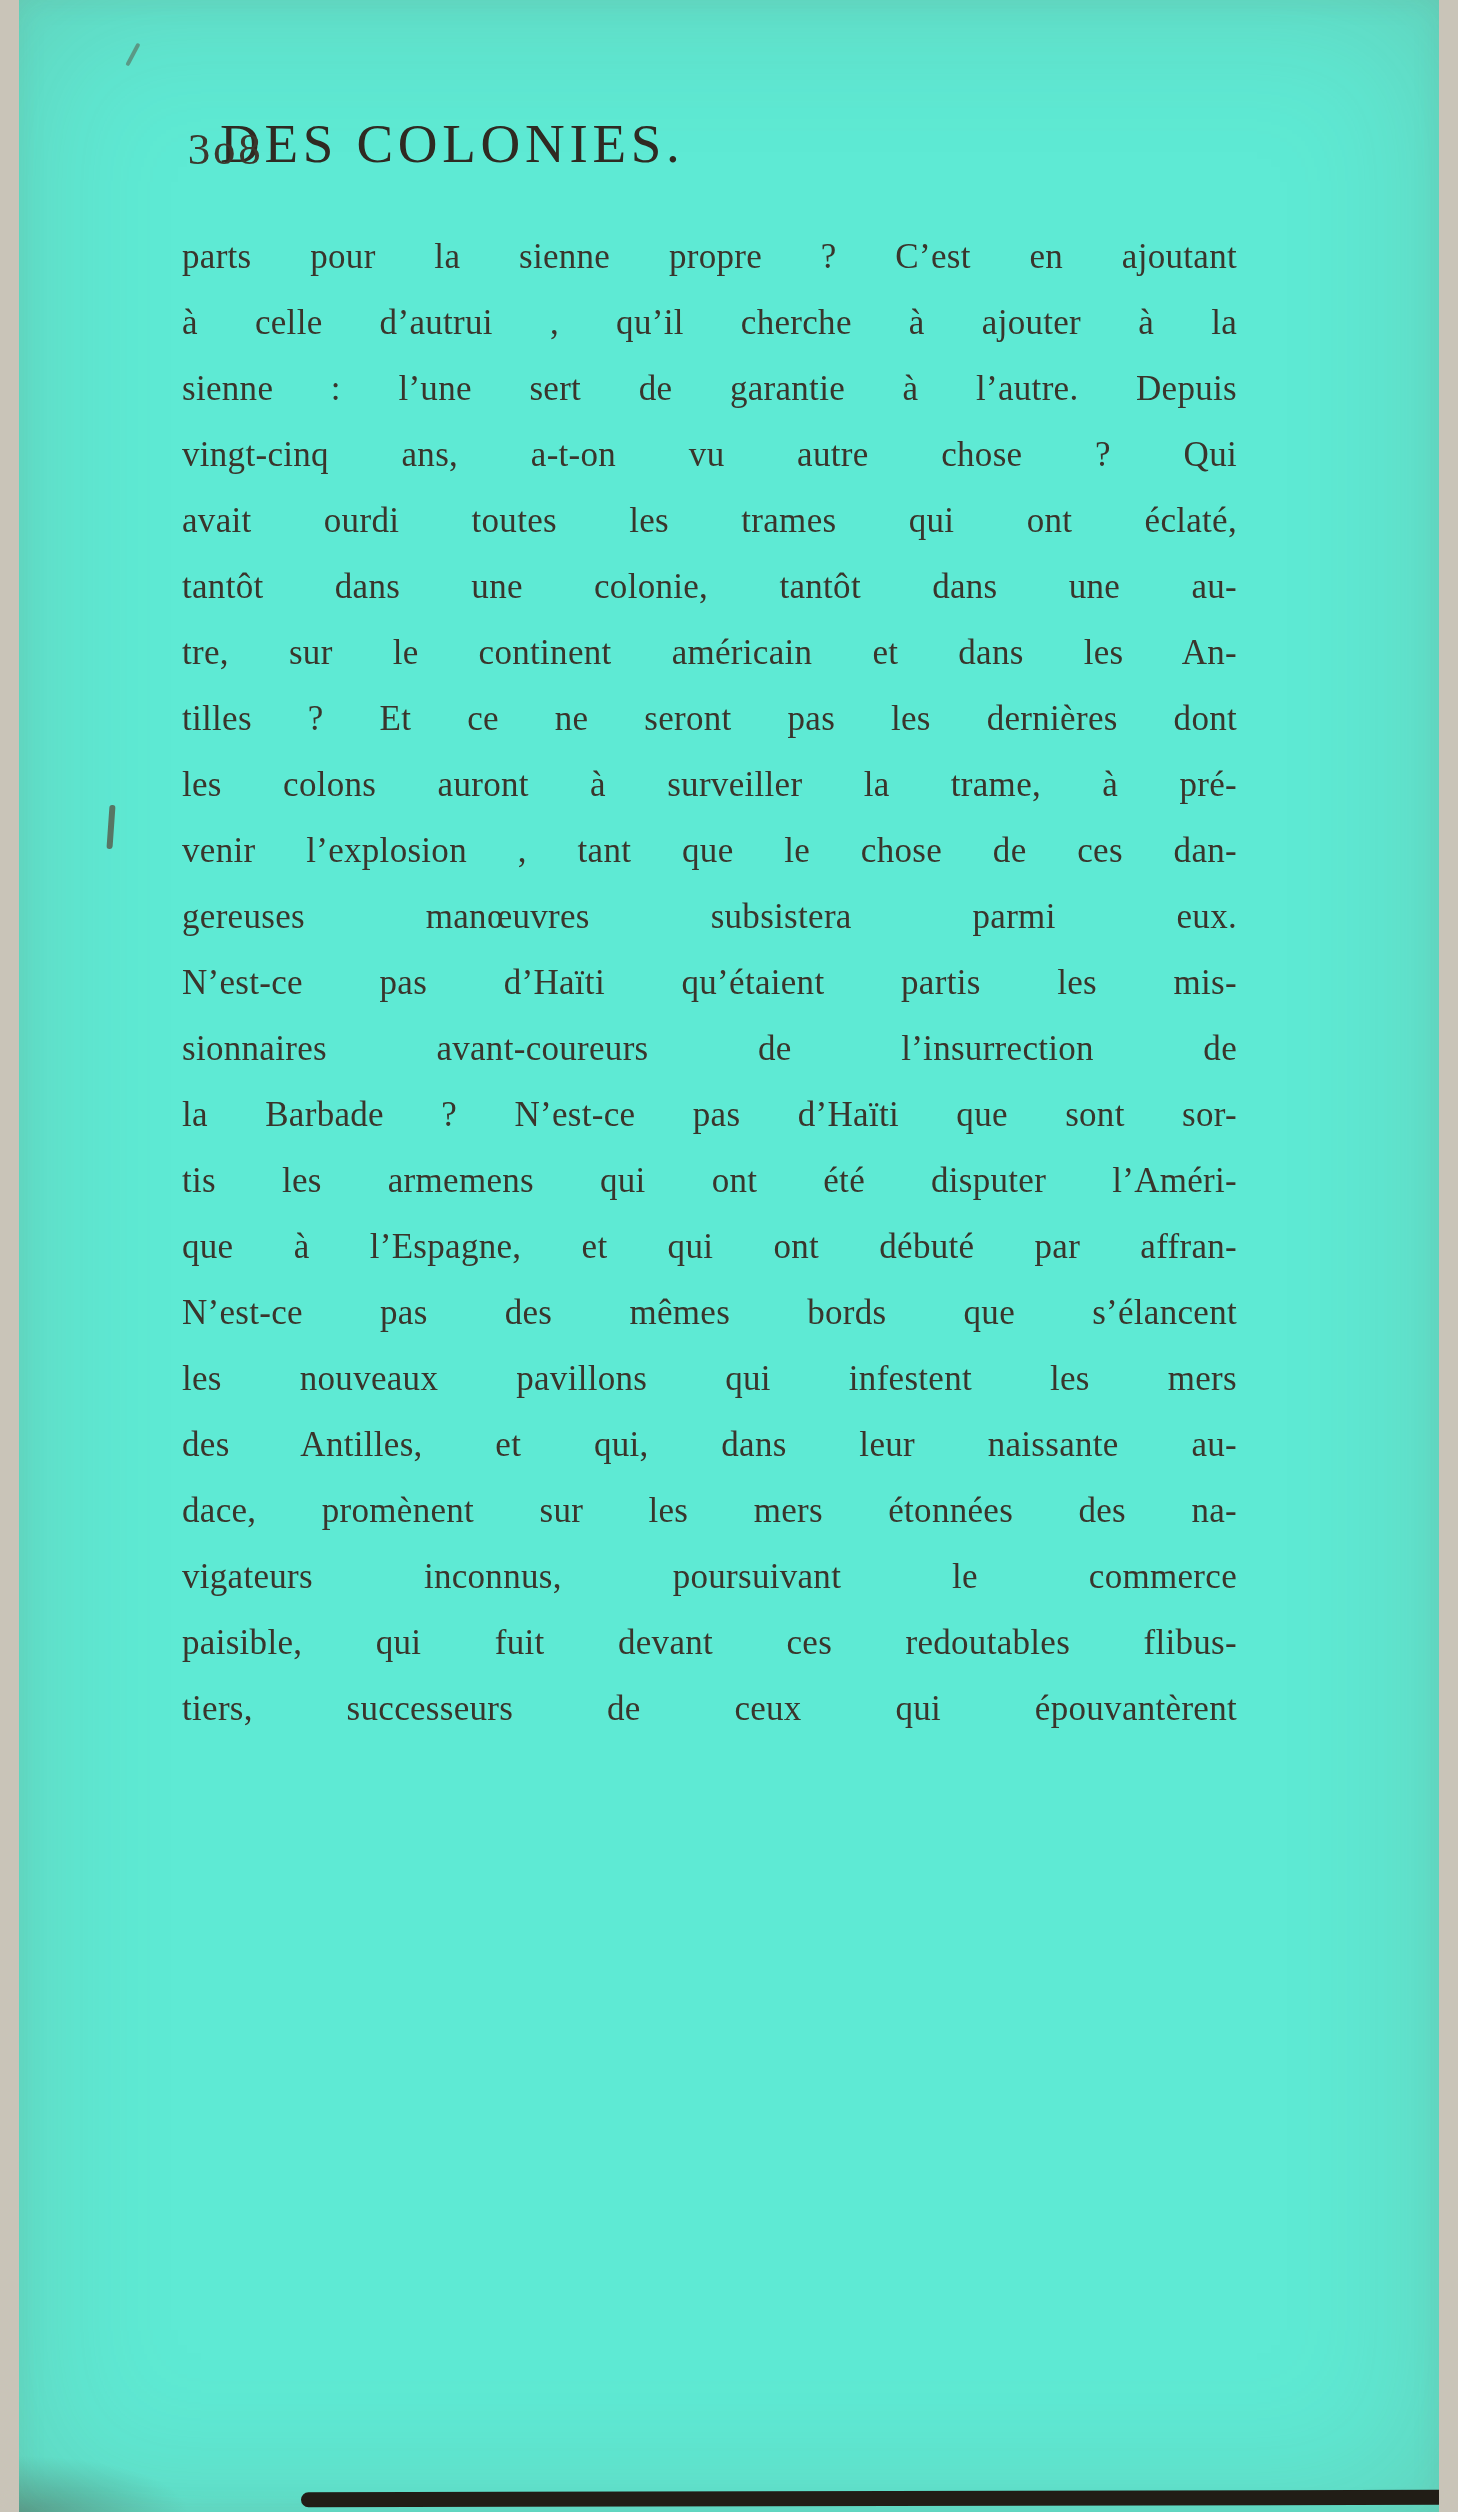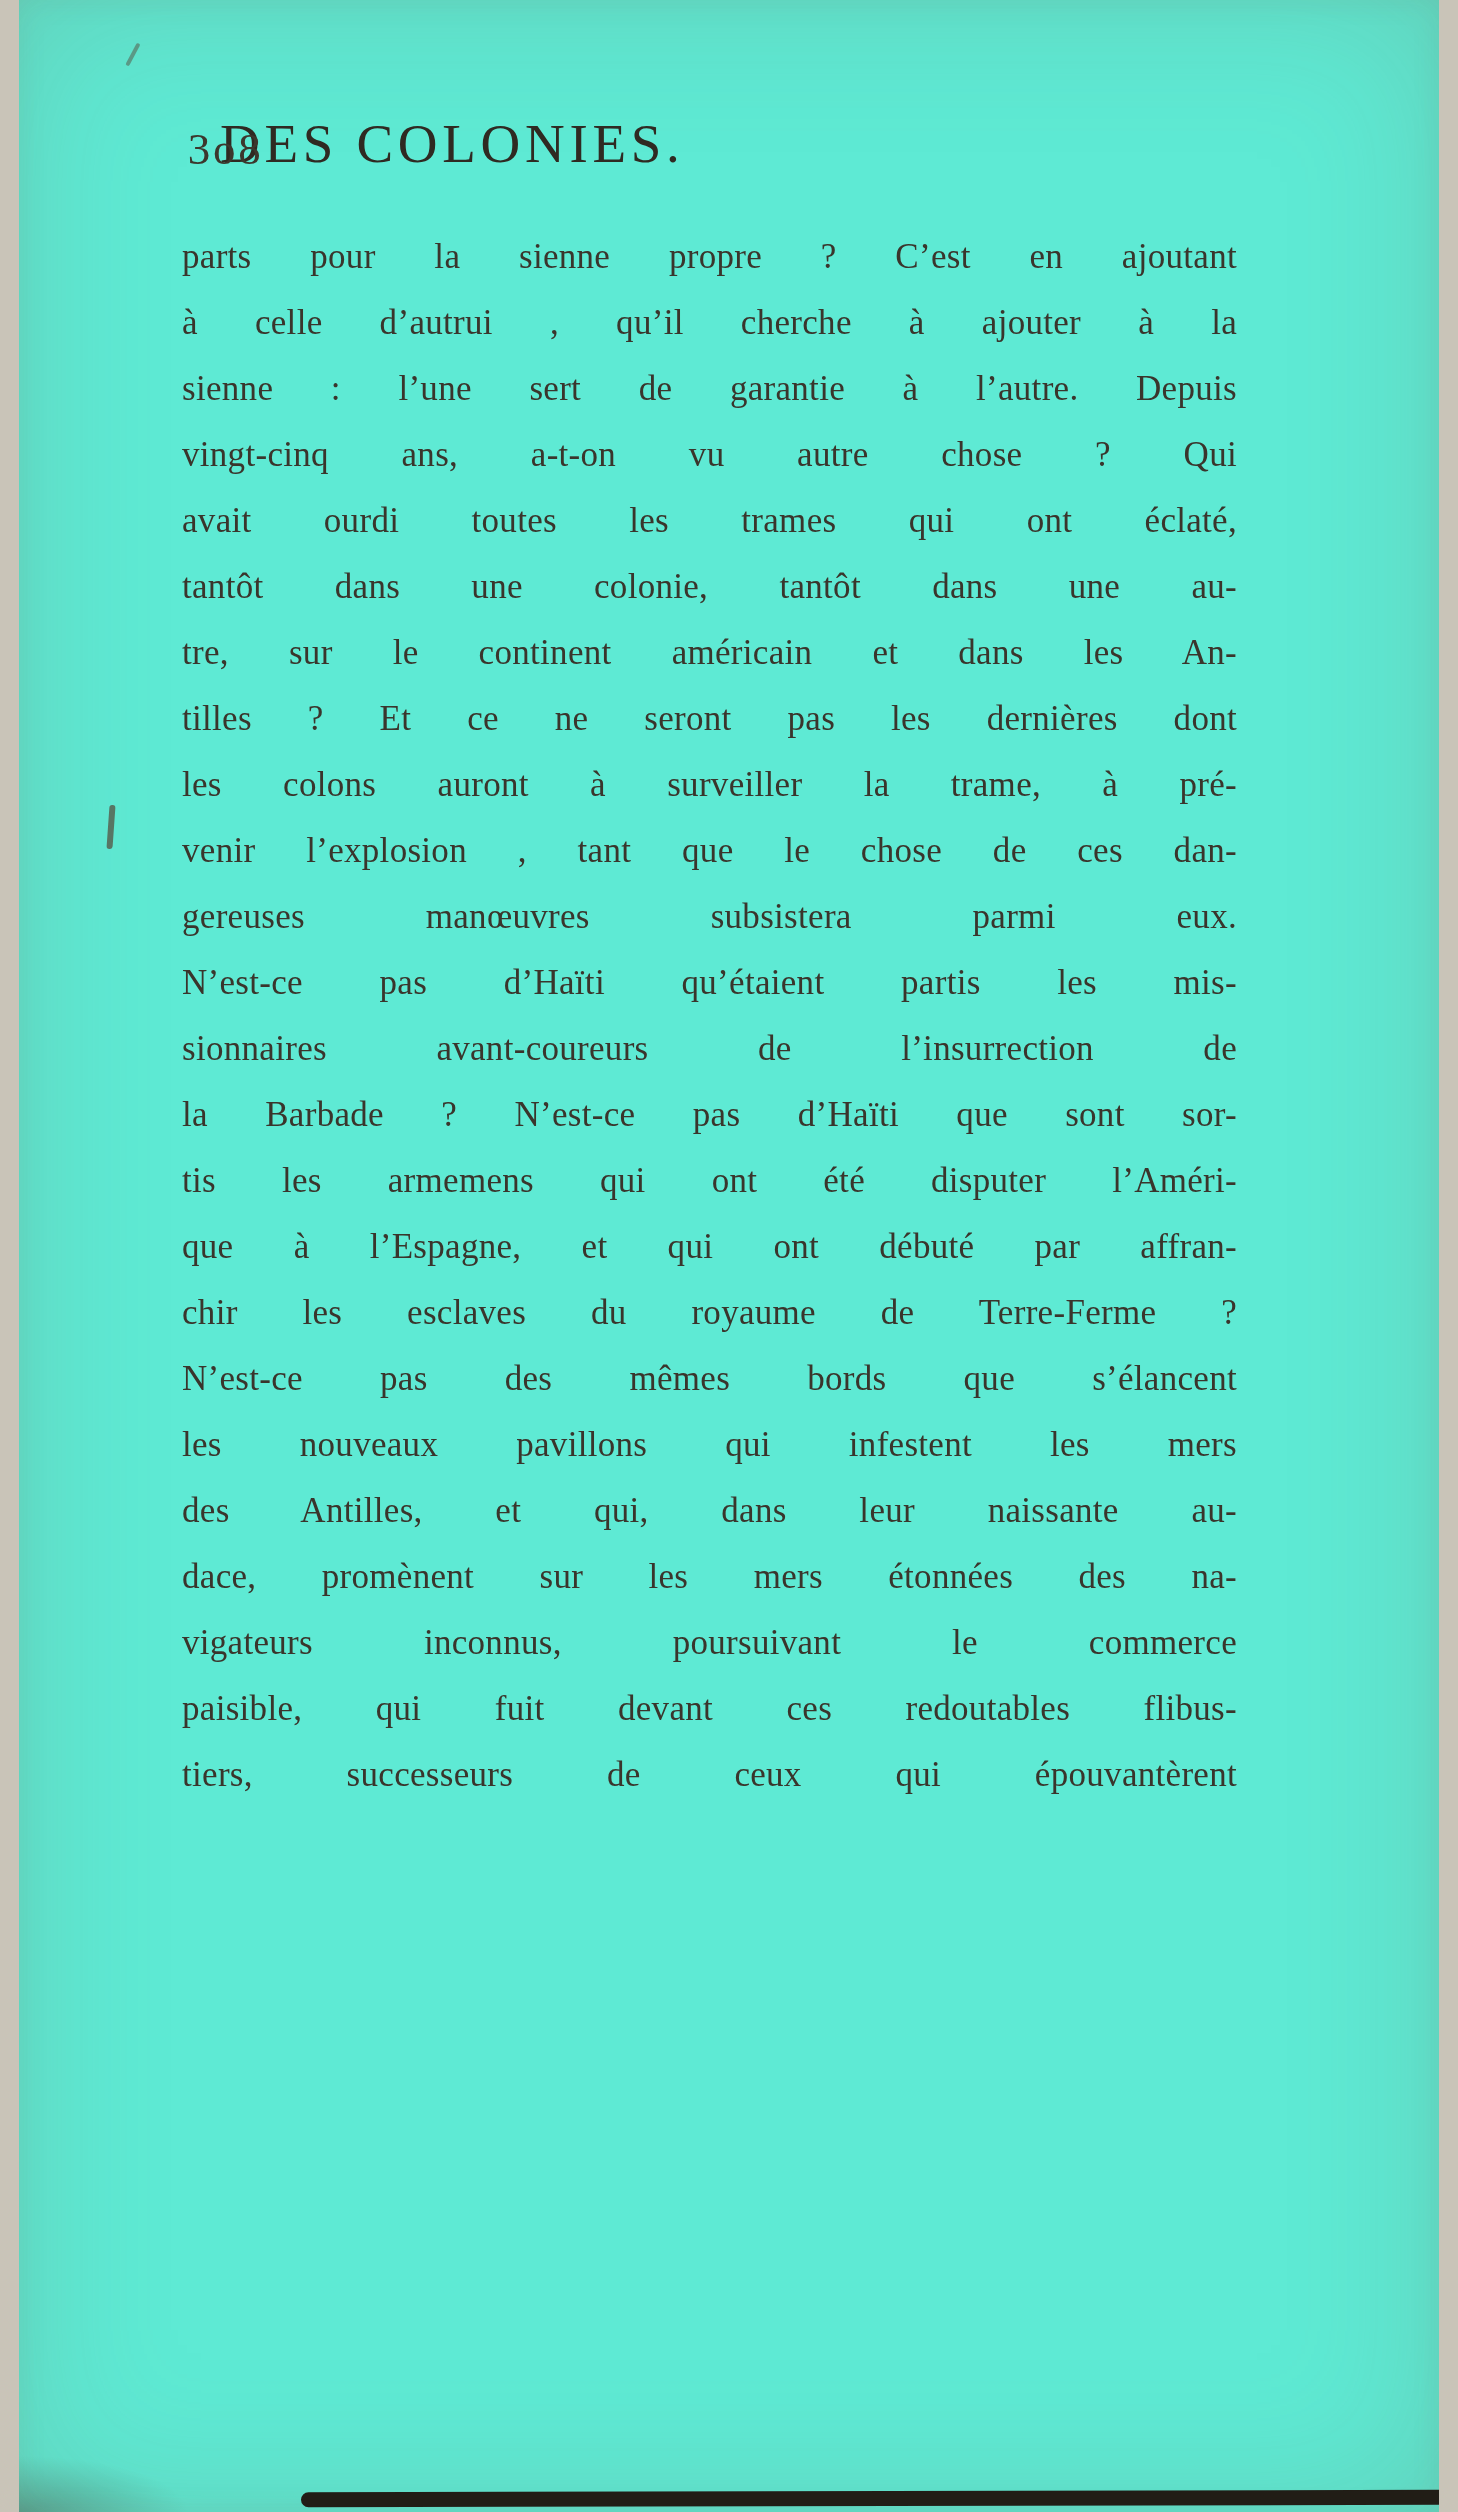--- a/index.html
+++ b/index.html
@@ -120,21 +120,20 @@
       <div class="line">tre, sur le continent américain et dans les An-</div>
       <div class="line">tilles ? Et ce ne seront pas les dernières dont</div>
       <div class="line">les colons auront à surveiller la trame, à pré-</div>
       <div class="line">venir l’explosion , tant que le chose de ces dan-</div>
       <div class="line">gereuses manœuvres subsistera parmi eux.</div>
       <div class="line">N’est-ce pas d’Haïti qu’étaient partis les mis-</div>
       <div class="line">sionnaires avant-coureurs de l’insurrection de</div>
       <div class="line">la Barbade ? N’est-ce pas d’Haïti que sont sor-</div>
       <div class="line">tis les armemens qui ont été disputer l’Améri-</div>
       <div class="line">que à l’Espagne, et qui ont débuté par affran-</div>
-      <div class="line">chir les esclaves du royaume de Terre-Ferme ?</div>
       <div class="line">N’est-ce pas des mêmes bords que s’élancent</div>
       <div class="line">les nouveaux pavillons qui infestent les mers</div>
       <div class="line">des Antilles, et qui, dans leur naissante au-</div>
       <div class="line">dace, promènent sur les mers étonnées des na-</div>
       <div class="line">vigateurs inconnus, poursuivant le commerce</div>
       <div class="line">paisible, qui fuit devant ces redoutables flibus-</div>
       <div class="line">tiers, successeurs de ceux qui épouvantèrent</div>
     </main>
 
   <div class="speck speck-top"></div>

